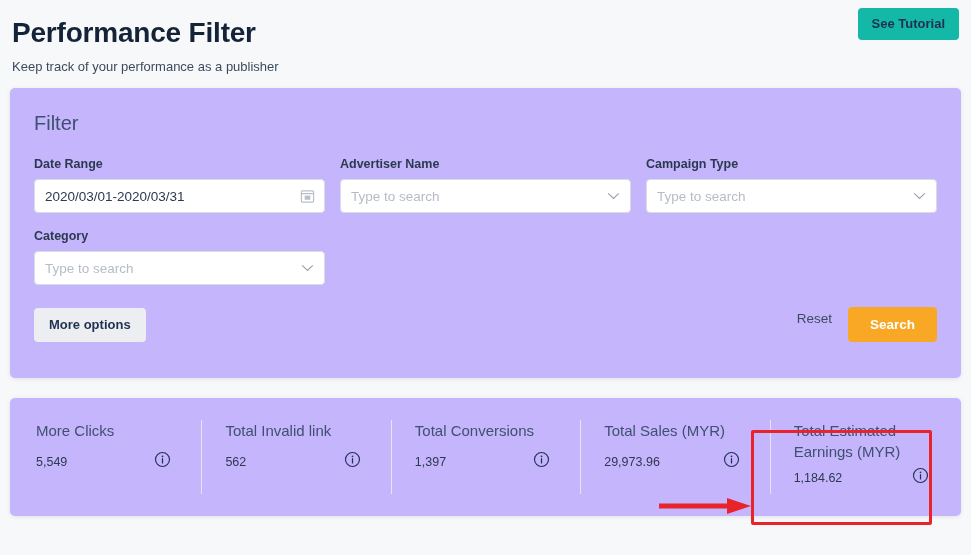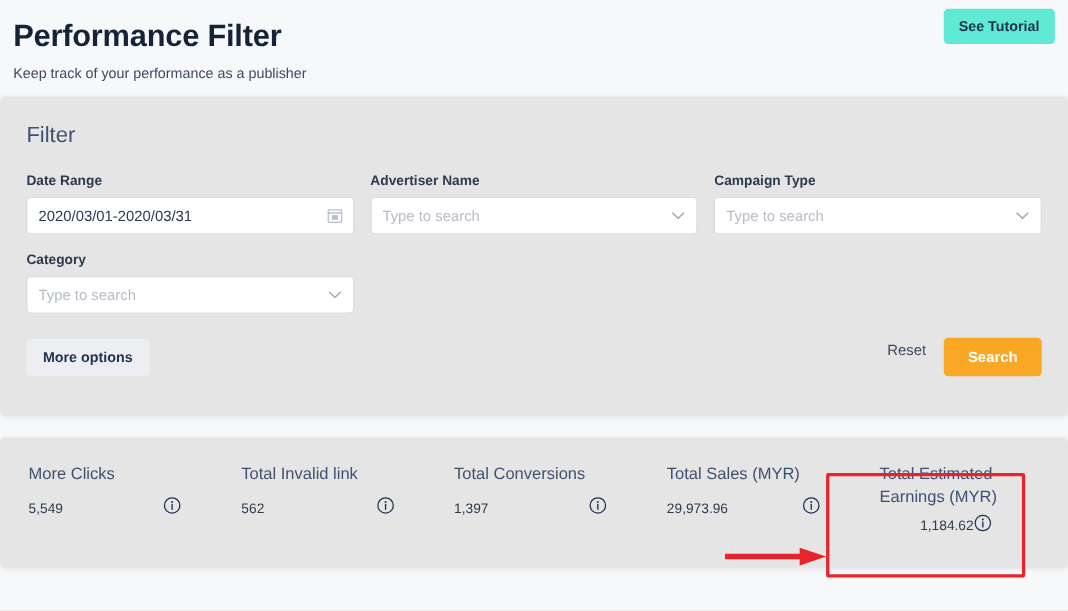--- a/index.html
+++ b/index.html
@@ -34,38 +34,38 @@
   .page-subtitle {
     font-size: 13px;
     color: #3c4a5e;
     margin-top: 6px;
     line-height: 18px;
   }
   .tutorial-btn {
     position: absolute;
     right: 12px;
     top: 8px;
-    background: #5eead4;
+    background: #14b8a6;
     border: none;
     border-radius: 4px;
     padding: 9px 14px;
     font-size: 13px;
     font-weight: bold;
     color: #1f3050;
     font-family: "Liberation Sans", sans-serif;
     cursor: pointer;
     line-height: 14px;
   }
 
   
   .card {
-    background: #e5e5e5;
+    background: #c4b5fd;
     border-radius: 5px;
     box-shadow: 0 1px 4px rgba(25, 40, 70, 0.10);
-    margin: 0 0;
+    margin: 0 10px;
   }
 
   .filter-card {
     padding: 22px 24px 22px 24px;
     height: 290px;
   }
 
   .filter-heading {
     font-size: 20px;
     color: #3f5070;
@@ -200,21 +200,21 @@
     align-items: center;
     justify-content: space-between;
     margin-top: 10px;
     padding-right: 6px;
   }
   .stat-value {
     font-size: 12.5px;
     color: #2c3a4f;
     line-height: 16px;
   }
-  .stat-highlighted .stat-bottom { margin-top: 5px; justify-content: center; }
+  .stat-highlighted .stat-bottom { margin-top: 5px; }
 
   .info-icon { flex: 0 0 auto; display: block; }
 
   
   .highlight-box {
     position: absolute;
     left: 751px;
     top: 430px;
     width: 181px;
     height: 95px;

